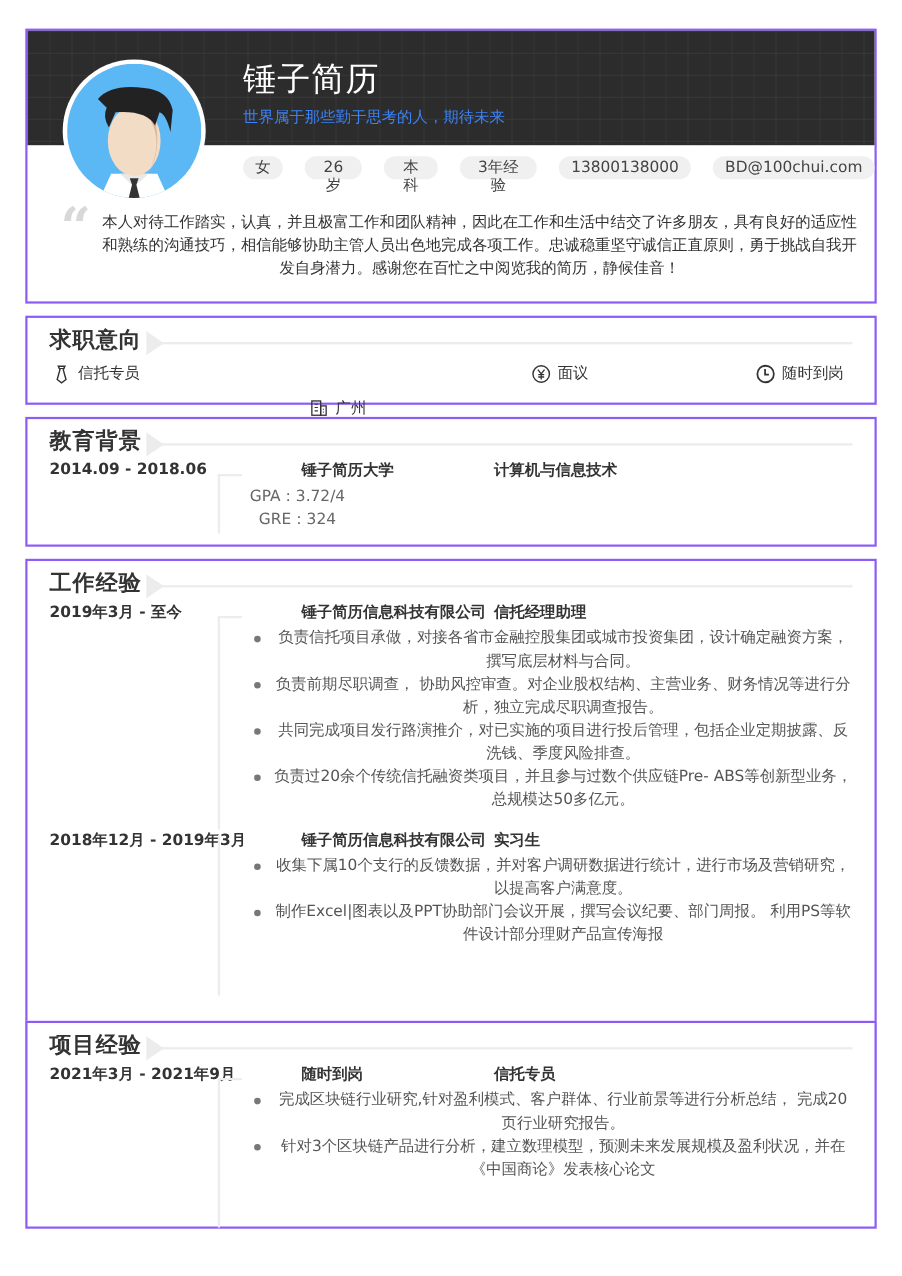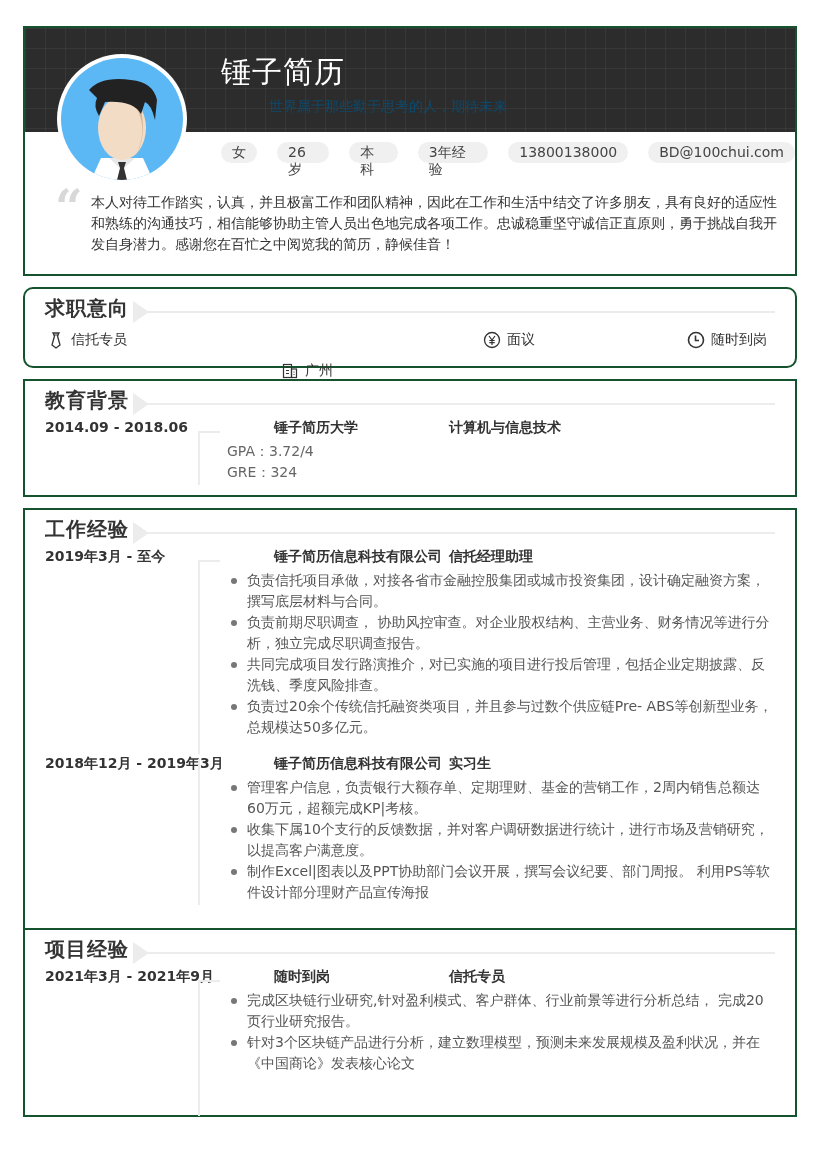--- a/index.html
+++ b/index.html
@@ -1,50 +1,50 @@
 <!DOCTYPE html>
 <html><head>
 <meta charset="utf-8">
 <style>
   * { box-sizing: border-box; margin: 0; padding: 0; }
   html, body { width: 820px; height: 1160px; background: #ffffff; overflow: hidden; }
   body { font-family: "DejaVu Sans", "Liberation Sans", sans-serif; color: #333; position: relative; }
 
-  .card { position: absolute; left: 23px; width: 774px; background: #fff; border: 2px solid #14532d; }
+  .card { position: absolute; left: 23px; width: 774px; background: #fff; border: 2px solid #8b5cf6; text-align: center; }
 
   
   #header-card { top: 26px; height: 250px; }
   .banner {
     position: absolute; left: 0; top: 0; width: 100%; height: 104px;
     background-color: #2c2c2c;
     background-image:
       linear-gradient(rgba(255,255,255,0.05) 1px, transparent 1px),
       linear-gradient(90deg, rgba(255,255,255,0.05) 1px, transparent 1px);
     background-size: 20px 20px;
   }
   .avatar {
     position: absolute; left: 32px; top: 26px; width: 130px; height: 130px;
     border-radius: 50%; background: #fff; padding: 4px;
   }
   .avatar svg { width: 122px; height: 122px; display: block; }
   .name { position: absolute; left: 196px; top: 24px; font-size: 30px; color: #fff; letter-spacing: 1px; }
-  .motto { position: absolute; left: 196px; top: 70px; font-size: 14px; color: #0c4a6e; margin-left: 48px; }
+  .motto { position: absolute; left: 196px; top: 70px; font-size: 14px; color: #3b82f6; }
   .tags { position: absolute; left: 196px; top: 114px; display: flex; gap: 20px; }
   .tag { background: #f0f0f0; border-radius: 11px; padding: 2px 11px; font-size: 14px; color: #444; height: 21px; line-height: 17px; }
   .quote-mark { position: absolute; left: 30px; top: 155px; font-size: 48px; color: #d8d8d8; font-weight: bold; font-family: "DejaVu Serif", serif; line-height: 1; }
   .intro { position: absolute; left: 66px; top: 164px; width: 690px; font-size: 14px; line-height: 21px; color: #333; }
 
   
   .sec-head { position: absolute; left: 20px; top: 6px; height: 30px; width: 730px; }
   .sec-title { font-size: 20px; font-weight: bold; color: #333; position: absolute; left: 0; top: 0; letter-spacing: 1px; }
   .sec-arrow { position: absolute; left: 88px; top: 6px; width: 0; height: 0; border-top: 11px solid transparent; border-bottom: 11px solid transparent; border-left: 16px solid #ececec; }
   .sec-line { position: absolute; left: 100px; top: 16px; right: 0; height: 2px; background: #ececec; }
 
   
-  #intent-card { top: 287px; height: 81px; border-radius: 10px; }
+  #intent-card { top: 287px; height: 81px; }
   .intent-row { position: absolute; top: 42px; left: 20px; width: 730px; height: 22px; }
   .intent-item { position: absolute; top: 0; display: flex; align-items: center; gap: 6px; font-size: 14px; color: #333; }
   .intent-item svg { width: 18px; height: 18px; }
 
   
   #edu-card { top: 379px; height: 118px; }
   
   #work-card { top: 508px; height: 474px; }
   
   #proj-card { top: 928px; height: 189px; }
@@ -177,21 +177,20 @@
       <li>共同完成项目发行路演推介，对已实施的项目进行投后管理，包括企业定期披露、反洗钱、季度风险排查。</li>
       <li>负责过20余个传统信托融资类项目，并且参与过数个供应链Pre- ABS等创新型业务，总规模达50多亿元。</li>
     </ul>
   </div>
   <div class="entry" style="top:245px;height:150px;">
     <span class="entry-date">2018年12月 - 2019年3月</span>
     <span class="timeline-v" style="top:4px;height:146px;"></span>
     <span class="entry-org">锤子简历信息科技有限公司</span>
     <span class="entry-role">实习生</span>
     <ul class="bullets">
-      <li>管理客户信息，负责银行大额存单、定期理财、基金的营销工作，2周内销售总额达60万元，超额完成KP|考核。</li>
       <li>收集下属10个支行的反馈数据，并对客户调研数据进行统计，进行市场及营销研究，以提高客户满意度。</li>
       <li>制作Excel|图表以及PPT协助部门会议开展，撰写会议纪要、部门周报。  利用PS等软件设计部分理财产品宣传海报</li>
     </ul>
   </div>
 </div>
 
 <div class="card" id="proj-card">
   <div class="sec-head">
     <span class="sec-title">项目经验</span>
     <span class="sec-arrow"></span>

